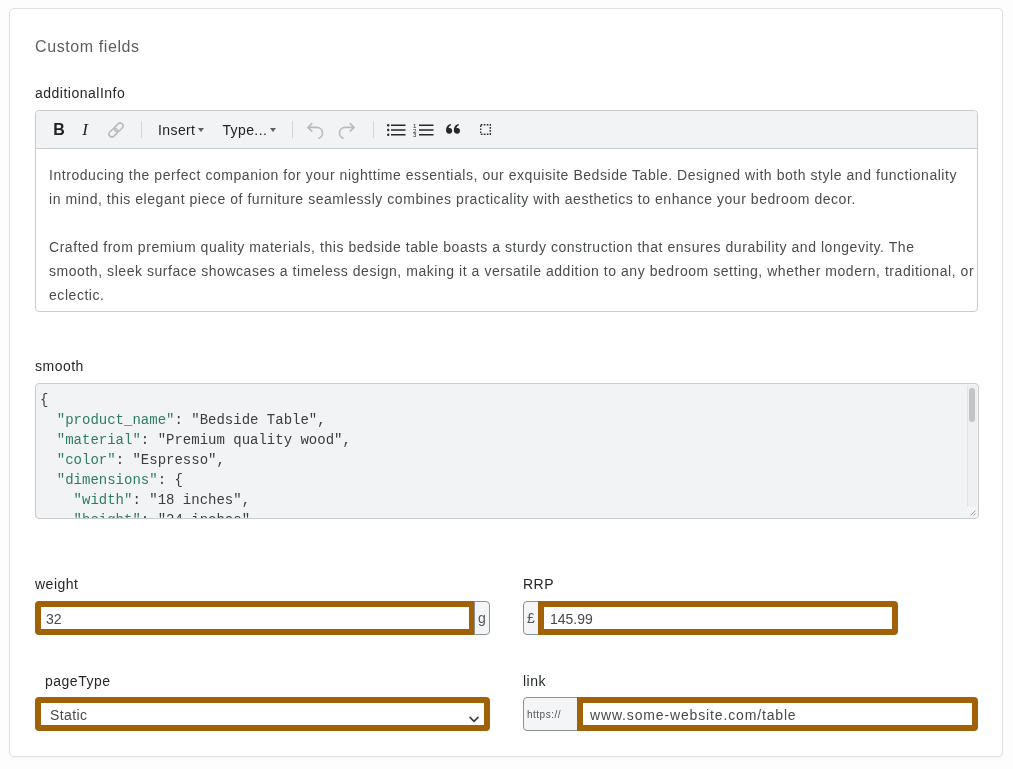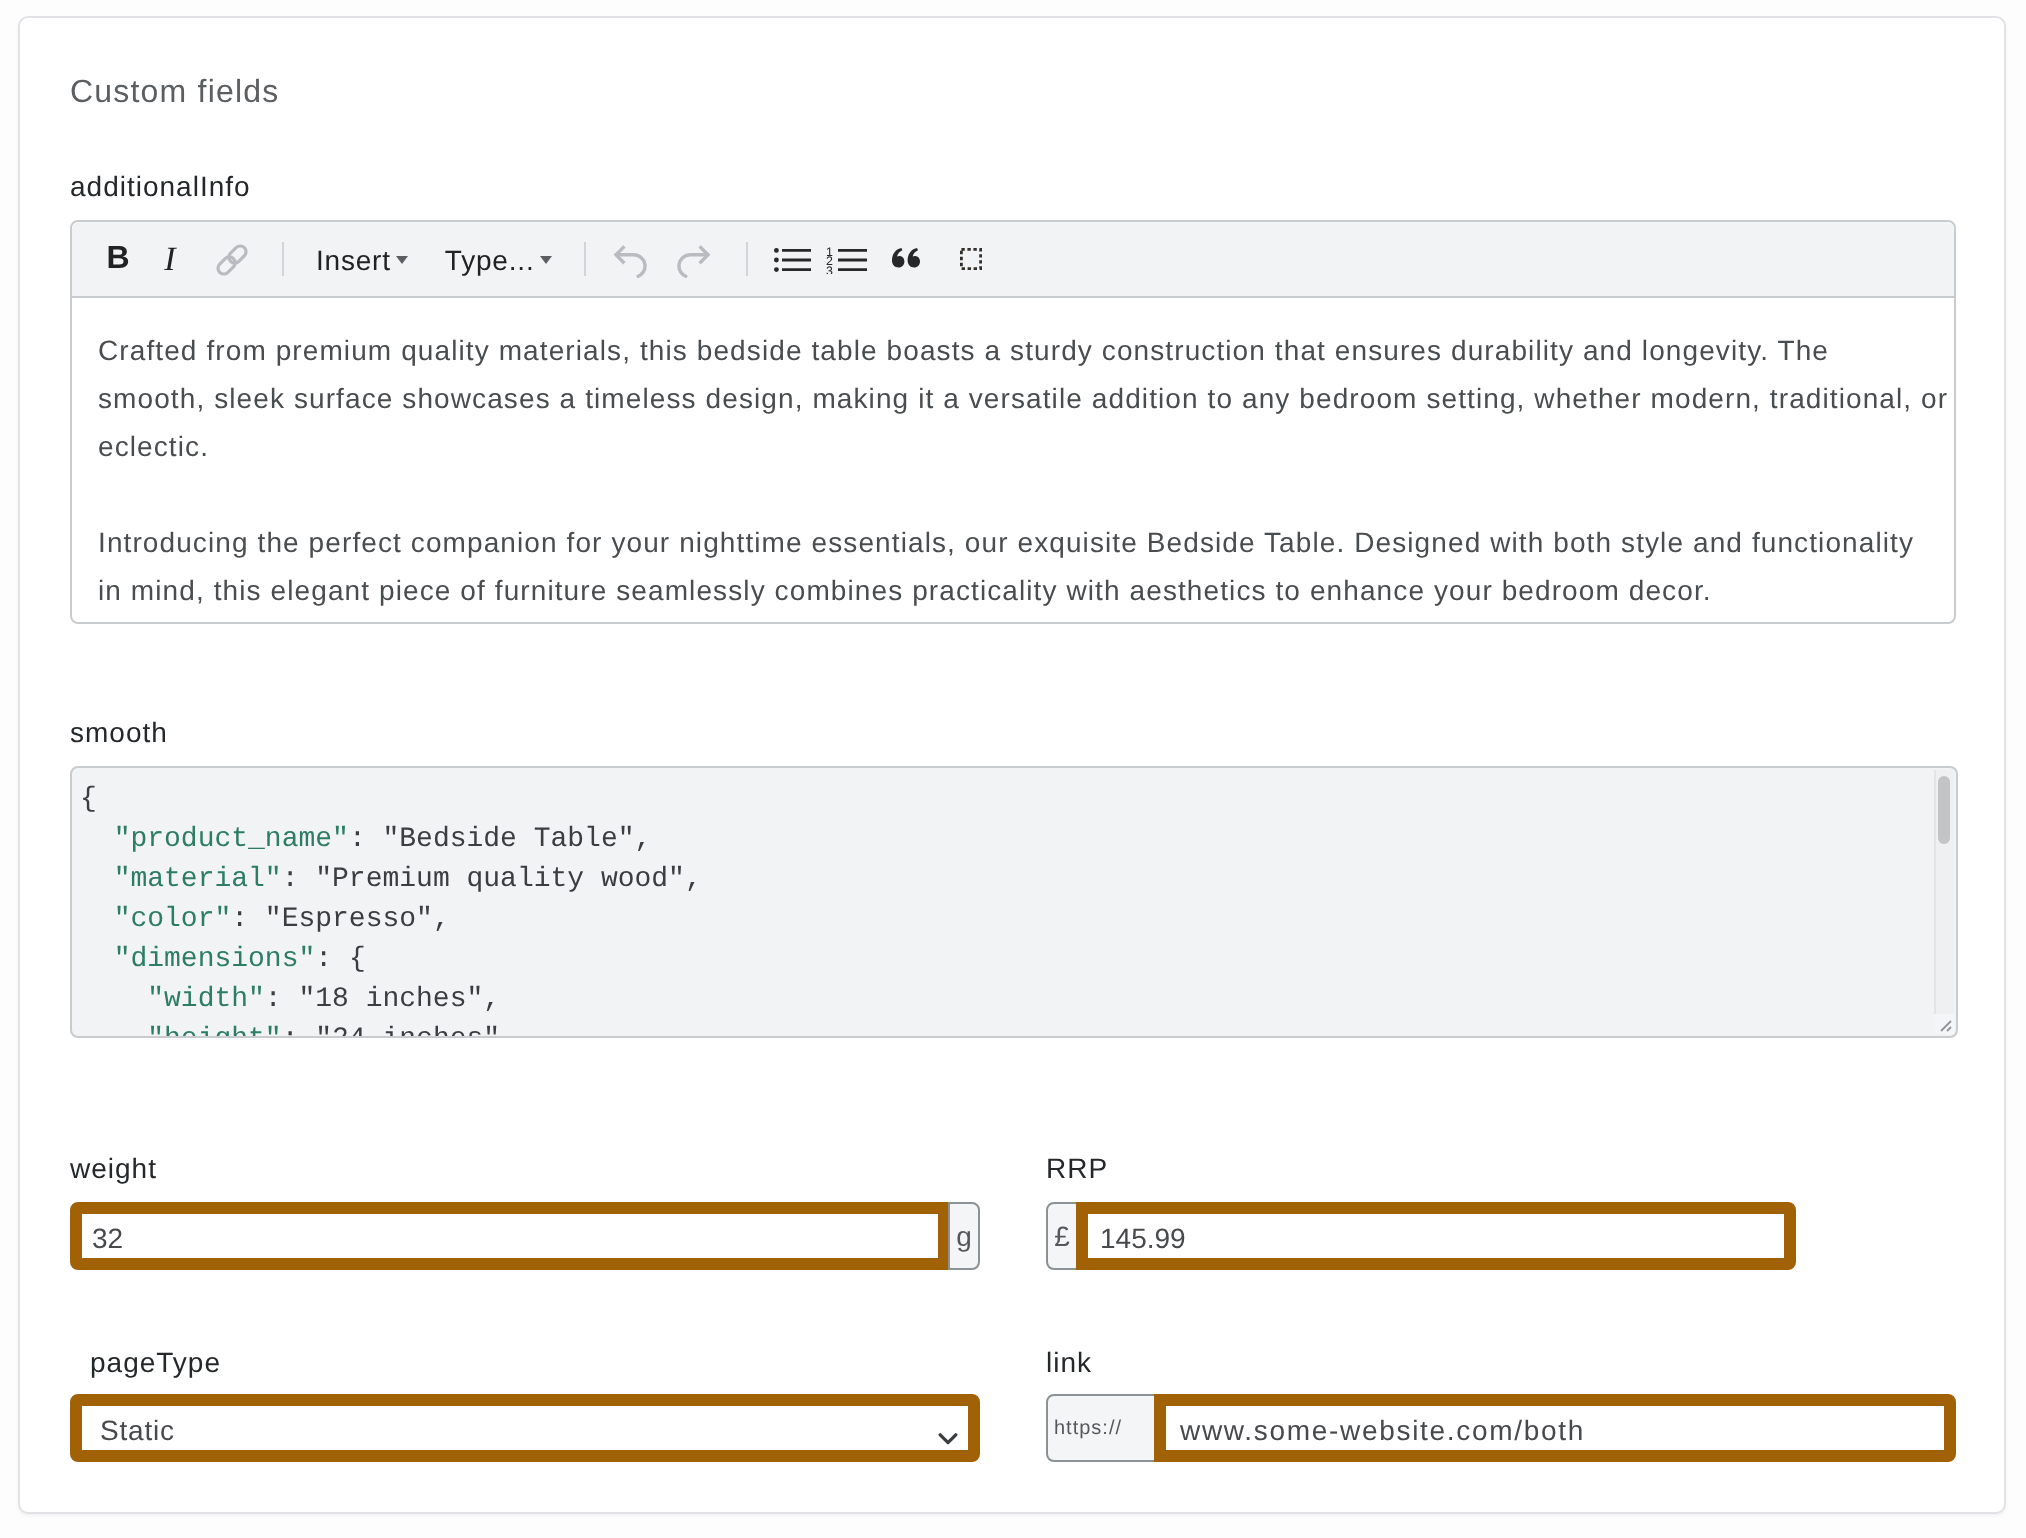--- a/index.html
+++ b/index.html
@@ -159,24 +159,24 @@
           <path d="M0 6.2C0 3 1.8 0.6 4.7 0l0.5 1.1C3.6 1.9 2.7 3 2.6 4.2c0.2-0.1 0.6-0.2 1-0.2 1.5 0 2.6 1.1 2.6 2.7 0 1.7-1.2 3-2.9 3C1.3 9.7 0 8.3 0 6.2z"></path>
           <path d="M7.8 6.2c0-3.2 1.8-5.6 4.7-6.2L13 1.1c-1.6 0.8-2.5 1.9-2.6 3.1 0.2-0.1 0.6-0.2 1-0.2 1.5 0 2.6 1.1 2.6 2.7 0 1.7-1.2 3-2.9 3-1.9 0-3.3-1.4-3.3-3.5z"></path>
         </svg>
       </span>
       <span class="tb" style="width:11px; margin-left:20px;">
         <svg width="11" height="11" viewBox="0 0 11 11" fill="none">
           <rect x="0.7" y="0.7" width="9.6" height="9.6" stroke="#33302c" stroke-width="1.4" stroke-dasharray="1.7 1.3"></rect>
         </svg>
       </span>
     </div>
-    <div class="edbody"><p>Crafted from premium quality materials, this bedside table boasts a sturdy construction that ensures durability and longevity. The
+    <div class="edbody"><p>Introducing the perfect companion for your nighttime essentials, our exquisite Bedside Table. Designed with both style and functionality
+in mind, this elegant piece of furniture seamlessly combines practicality with aesthetics to enhance your bedroom decor.</p><p>Crafted from premium quality materials, this bedside table boasts a sturdy construction that ensures durability and longevity. The
 smooth, sleek surface showcases a timeless design, making it a versatile addition to any bedroom setting, whether modern, traditional, or
-eclectic.</p><p>Introducing the perfect companion for your nighttime essentials, our exquisite Bedside Table. Designed with both style and functionality
-in mind, this elegant piece of furniture seamlessly combines practicality with aesthetics to enhance your bedroom decor.</p></div>
+eclectic.</p></div>
   </div>
 
   <div class="abs lbl" style="left:35px; top:358px;">smooth</div>
   <div class="abs specsbox">
 <pre>{
   <span class="k">"product_name"</span>: "Bedside Table",
   <span class="k">"material"</span>: "Premium quality wood",
   <span class="k">"color"</span>: "Espresso",
   <span class="k">"dimensions"</span>: {
     <span class="k">"width"</span>: "18 inches",
@@ -201,13 +201,13 @@
   <div class="abs lbl" style="left:21px; top:673px;padding-left:24px;">pageType</div>
   <div class="abs lbl" style="left:523px; top:673px;">link</div>
 
   <div class="input" style="left:35px; top:697px; width:455px; border-radius:4px; padding-left:9px; letter-spacing:0.4px;">Static
     <svg class="chev" style="right:5px; top:13px;" width="10" height="7" viewBox="0 0 11 7" fill="none" stroke="#3a3d3f" stroke-width="1.8" stroke-linecap="round" stroke-linejoin="round">
       <path d="M1.2 1.2L5.5 5.5l4.3-4.3"></path>
     </svg>
   </div>
 
   <div class="addon" style="left:523px; top:697px; width:55px; border-radius:4px 0 0 4px; justify-content:flex-start; padding-left:3px; font-size:10px; letter-spacing:0.5px;">https://</div>
-  <div class="input" style="left:577px; top:697px; width:401px; border-radius:0 4px 4px 0; padding-left:7px; letter-spacing:0.85px;">www.some-website.com/both</div>
+  <div class="input" style="left:577px; top:697px; width:401px; border-radius:0 4px 4px 0; padding-left:7px; letter-spacing:0.85px;">www.some-website.com/table</div>
 
 </body></html>

